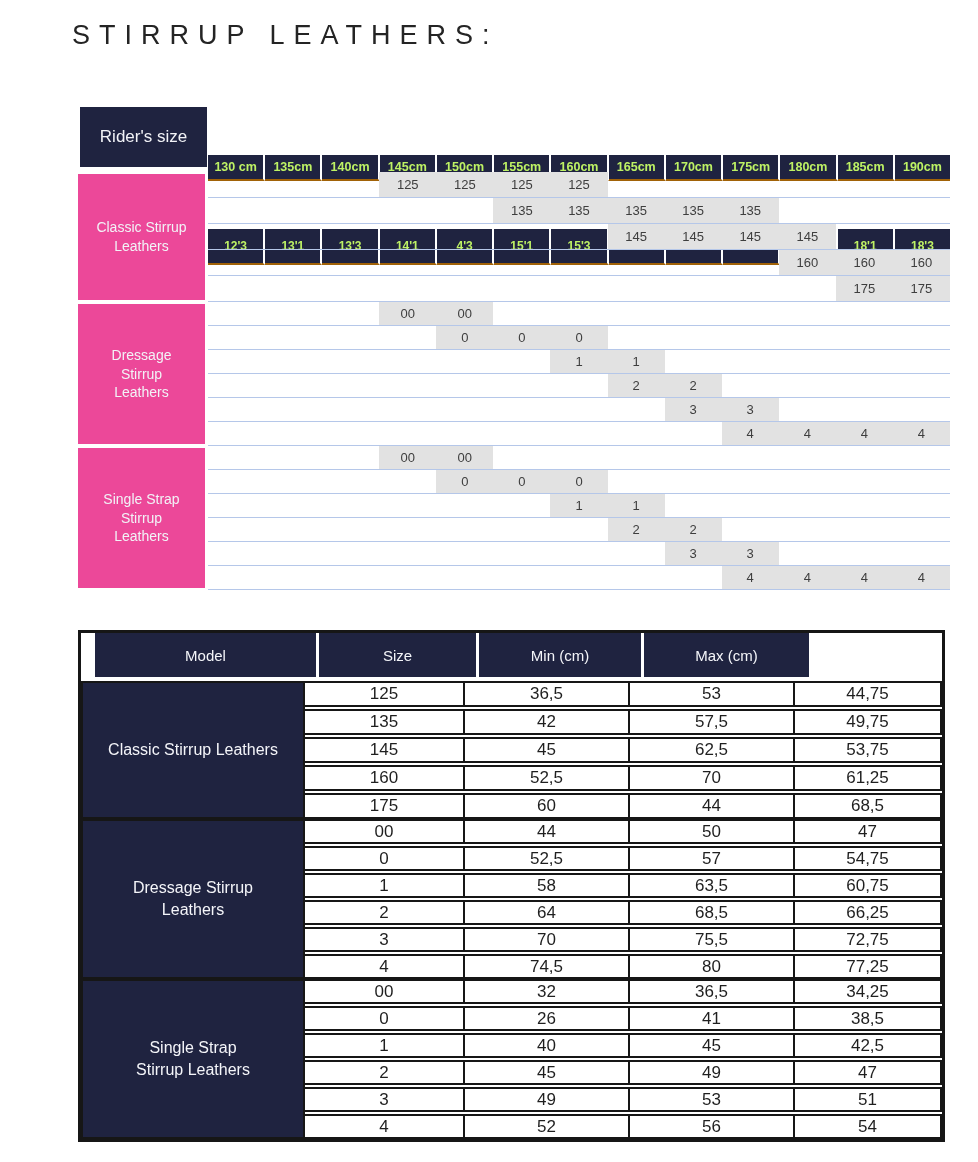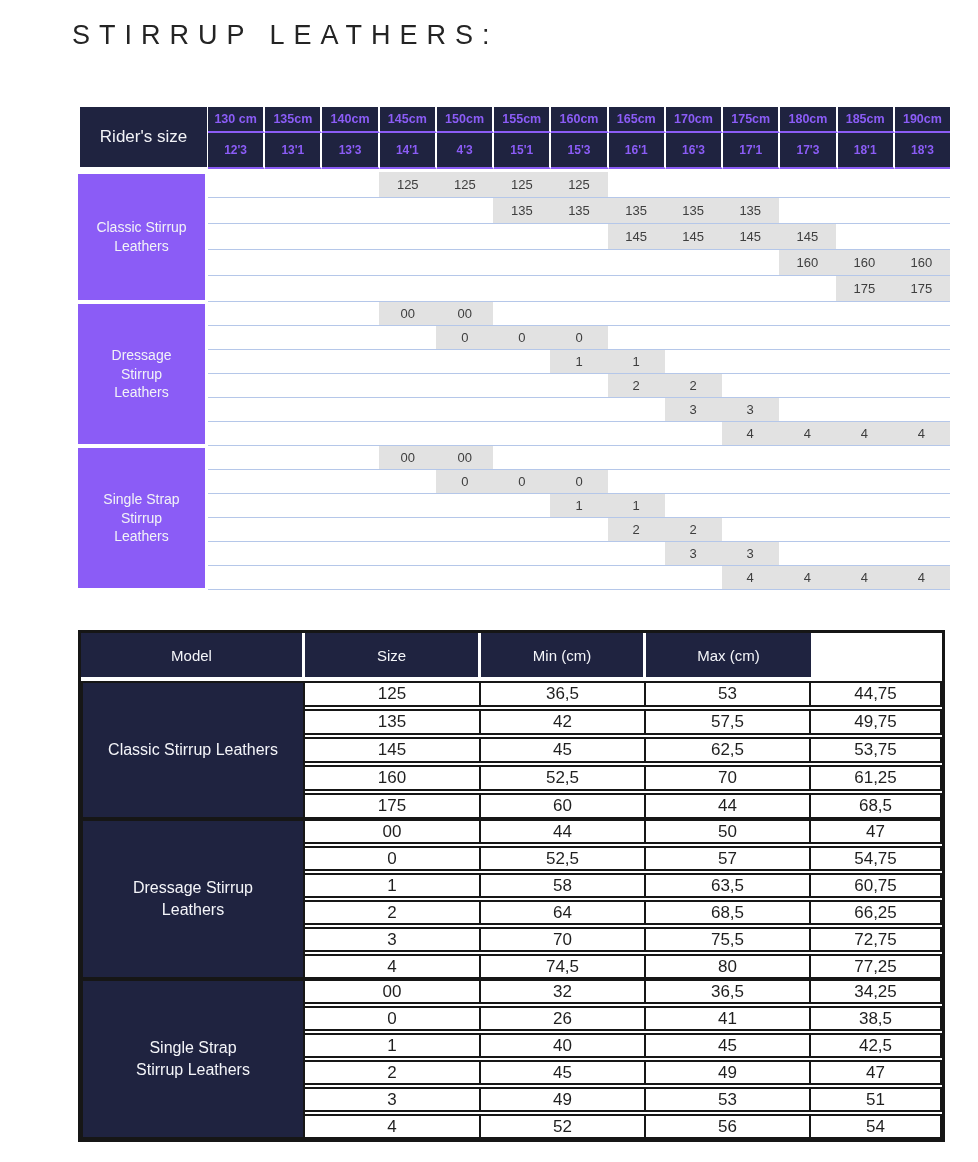--- a/index.html
+++ b/index.html
@@ -19,48 +19,48 @@
   .sc-corner {
     position:absolute; left:2px; top:0; bottom:2px; width:127px;
     background:#1f2340; color:#f2f3f7; font-size:17px;
     display:flex; align-items:center; justify-content:center;
   }
   .sc-hrows { margin-left:130px; }
   .sc-hrow { display:flex; }
   .sc-hrow.cm .sc-h { height:26px; font-size:12.5px; font-weight:600; }
   .sc-hrow.hands .sc-h { height:36px; font-size:12px; font-weight:700; }
   .sc-h {
-    flex:1; background:#1f2340; color:#8b5cf6;
-    display:flex; align-items:center; justify-content:center;
-    border-right:2px solid #fff; border-bottom:2px solid #8b5cf6;
+    flex:1; background:#1f2340; color:#bef264;
+    display:flex; align-items:center; justify-content:center;
+    border-right:2px solid #fff; border-bottom:2px solid #a16207;margin-top:48px;
   }
   .sc-h:last-child { border-right:none; }
   .sc-body { margin-top:3px; }
   .sc-sec { position:relative; }
   .sc-label {
     position:absolute; left:0; top:2px; bottom:2px; width:127px;
-    background:#8b5cf6; color:#f2f3f7; font-size:14px; line-height:1.35;
+    background:#ec4899; color:#f2f3f7; font-size:14px; line-height:1.35;
     display:flex; align-items:center; justify-content:center;
     text-align:center; white-space:pre-line;
   }
   .sc-rows { margin-left:130px; }
   .sc-row {
     display:grid; grid-template-columns:repeat(13,1fr);
     height:24px; border-bottom:1px solid #b5c7e9;
   }
   .sc-sec.first .sc-row { height:26px; }
   .sc-cell {
     display:flex; align-items:center; justify-content:center;
     font-size:13px; color:#3e3e3e;
   }
   .sc-cell.range { background:#e2e2e2; }
 
   
   .meas { position:absolute; left:78px; top:630px; width:867px; border:3px solid #161616; background:#fff; }
-  .mt-header { display:flex; height:44px; margin-bottom:4px; }
+  .mt-header { display:flex; height:44px; margin-bottom:4px;padding-left:14px; }
   .mt-h {
     background:#1f2340; color:#f4f5f9; font-size:15px;
     display:flex; align-items:center; justify-content:center;
     border-right:3px solid #fff;
   }
   .mt-h:last-child { border-right:none; }
   .mt-sec { display:flex; }
   .mt-model {
     background:#1f2340; color:#f4f5f9; font-size:16px; line-height:1.35;
     border:2px solid #161616;
@@ -70,21 +70,21 @@
   .mt-rows { flex:1; display:flex; flex-direction:column; }
   .mt-row { display:flex; height:26px; margin-bottom:2px; }
   .mt-row:last-child { margin-bottom:0; }
   .mt-sec:nth-child(n+2) .mt-row { height:25px; }
   .mt-cell {
     border:2px solid #161616; border-left:none; background:#fff;
     color:#1f1f1f; font-size:17px;
     display:flex; align-items:center; justify-content:center;
   }
   .w0 { width:224px; }
-  .w1 { width:176px; }
+  .w1 { width:160px; }
   .w2 { width:165px; }
   .w3 { width:165px; }
   .w4 { flex:1; }
 </style>
 </head>
 <body>
 
 <h1 class="title">STIRRUP LEATHERS:</h1>
 
 <div class="size-chart">

